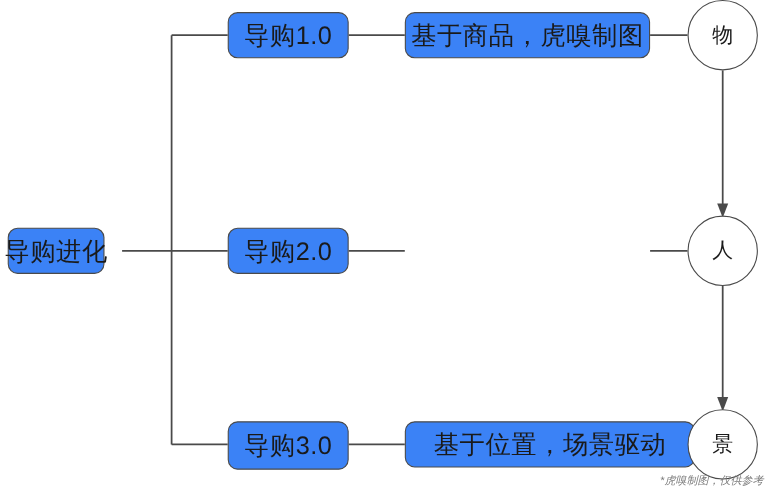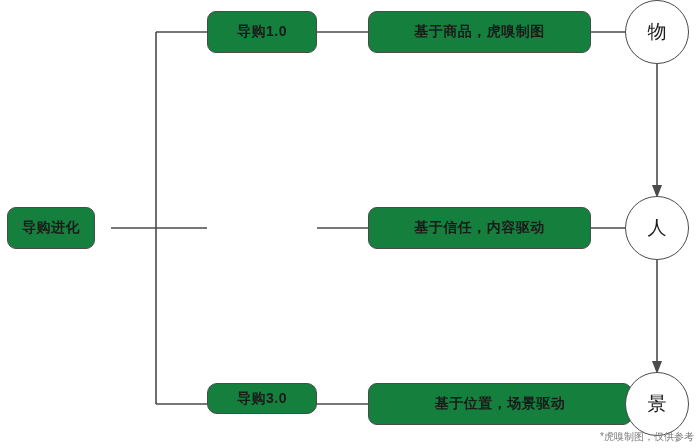--- a/index.html
+++ b/index.html
@@ -16,29 +16,28 @@
   #stage {
     position: relative;
     width: 700px;
     height: 448px;
   }
   .node {
     position: absolute;
     box-sizing: border-box;
     border: 1.6px solid #4a4a4a;
     border-radius: 9px;
-    background: #15803d;
+    background: #3b82f6;
     color: #1a1a1a;
     display: flex;
     align-items: center;
     justify-content: center;
-    font-size: 14px;
+    font-size: 23px;
     letter-spacing: 0.5px;
     white-space: nowrap;
-    font-weight: bold;
   }
   .circle {
     position: absolute;
     box-sizing: border-box;
     border: 1.6px solid #4a4a4a;
     border-radius: 50%;
     background: #ffffff;
     color: #1a1a1a;
     display: flex;
     align-items: center;
@@ -52,20 +51,21 @@
     width: 700px;
     height: 448px;
   }
   .footnote {
     position: absolute;
     right: 6px;
     bottom: 4px;
     font-size: 10px;
     color: #7a7a7a;
     white-space: nowrap;
+    font-style: italic;
   }
 </style>
 </head>
 <body>
 
 <div id="stage">
 
   <svg id="connectors" viewBox="0 0 700 448">
 
     <line x1="111" y1="228" x2="156" y2="228" stroke="#4a4a4a" stroke-width="1.6"></line>
@@ -97,28 +97,28 @@
   <div class="node" style="left:207px; top:11px; width:110px; height:42px;">
     <span>导购1.0</span>
   </div>
   <div class="node" style="left:368px; top:11px; width:223px; height:42px;">
     <span>基于商品，虎嗅制图</span>
   </div>
   <div class="circle" style="left:625px; top:0px; width:64px; height:64px;">
     <span>物</span>
   </div>
 
-  <div class="node" style="left:368px; top:207px; width:223px; height:42px;">
-    <span>基于信任，内容驱动</span>
+  <div class="node" style="left:207px; top:207px; width:110px; height:42px;">
+    <span>导购2.0</span>
   </div>
   <div class="circle" style="left:625px; top:196px; width:64px; height:64px;">
     <span>人</span>
   </div>
 
-  <div class="node" style="left:207px; top:383px; width:110px; height:31px;border-radius:10px;">
+  <div class="node" style="left:207px; top:383px; width:110px; height:44px;">
     <span>导购3.0</span>
   </div>
   <div class="node" style="left:368px; top:383px; width:264px; height:42px;text-align:center;">
     <span>基于位置，场景驱动</span>
   </div>
   <div class="circle" style="left:625px; top:372px; width:64px; height:64px;">
     <span>景</span>
   </div>
 
   <div class="footnote">*虎嗅制图，仅供参考</div>

